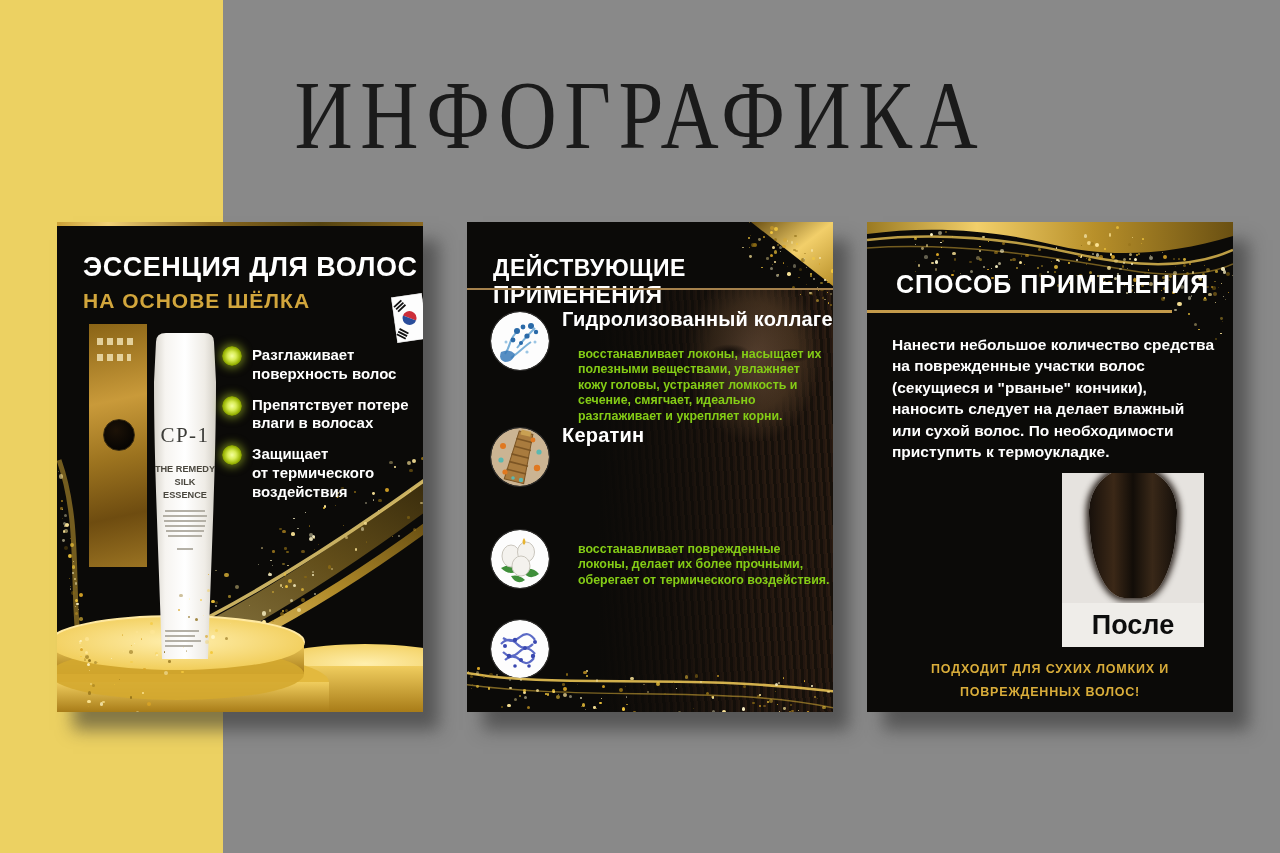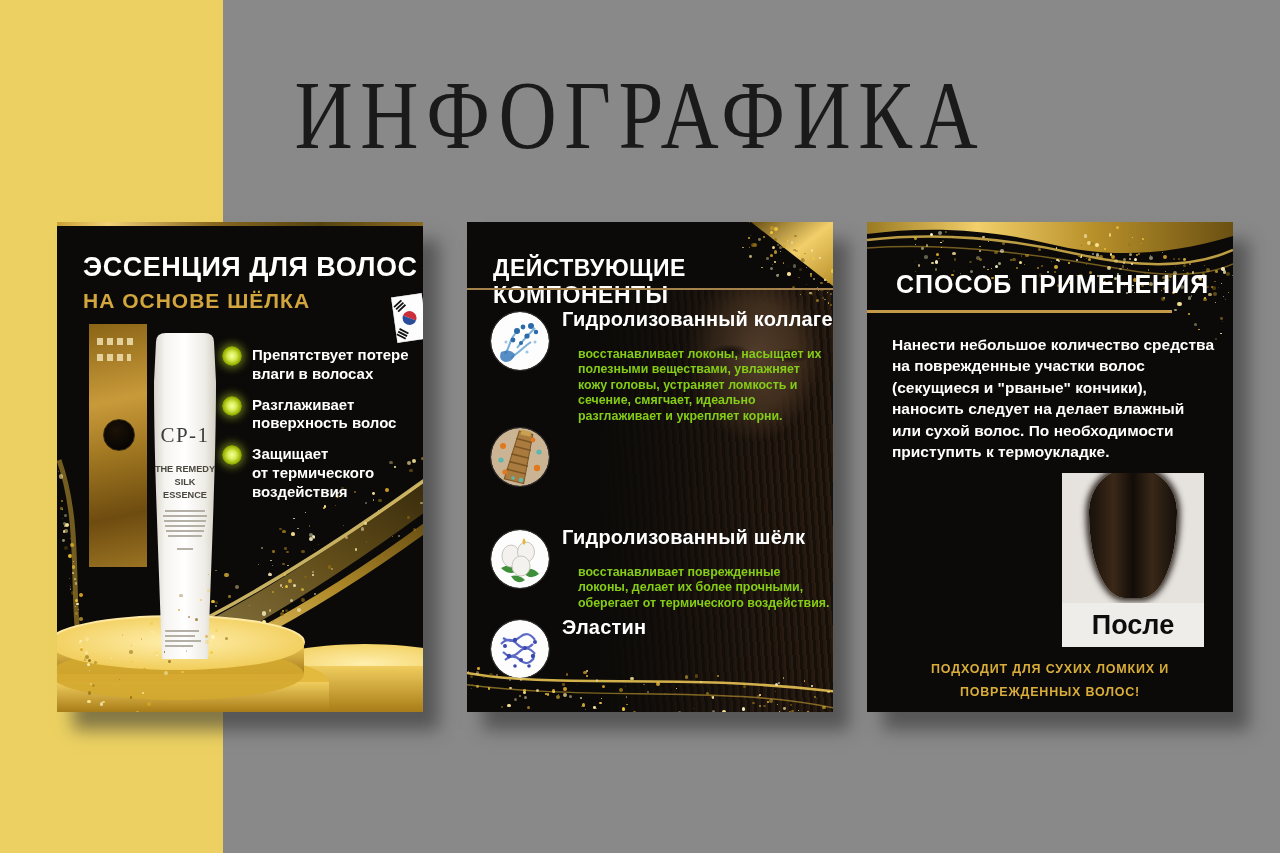--- a/index.html
+++ b/index.html
@@ -389,27 +389,27 @@
         <span style="position: absolute; border-radius: 50%; left: 21.5px; top: 419.5px; width: 2.9px; height: 2.9px; background: rgb(255, 232, 154); opacity: 0.75;"></span>
         <span style="position: absolute; border-radius: 50%; left: 14px; top: 368.5px; width: 4.2px; height: 4.2px; background: rgb(138, 106, 20); opacity: 0.47;"></span>
         <span style="position: absolute; border-radius: 50%; left: 30.2px; top: 477.9px; width: 3.4px; height: 3.4px; background: rgb(255, 232, 154); opacity: 0.89;"></span>
         <span style="position: absolute; border-radius: 50%; left: 23.4px; top: 434px; width: 1.4px; height: 1.4px; background: rgb(245, 201, 60); opacity: 0.91;"></span>
         <span style="position: absolute; border-radius: 50%; left: 12.7px; top: 316.1px; width: 1.1px; height: 1.1px; background: rgb(245, 201, 60); opacity: 0.41;"></span>
       </div>
 
     <ul class="benefits">
       <li class="benefit">
         <span class="glow-dot"></span>
-        <span>Препятствует потере
-влаги в волосах</span>
+        <span>Разглаживает
+поверхность волос</span>
       </li>
       <li class="benefit">
         <span class="glow-dot"></span>
-        <span>Разглаживает
-поверхность волос</span>
+        <span>Препятствует потере
+влаги в волосах</span>
       </li>
       <li class="benefit">
         <span class="glow-dot"></span>
         <span>Защищает
 от термического
 воздействия</span>
       </li>
     </ul>
   </section>
 
@@ -424,21 +424,21 @@
           <stop offset="0" stop-color="#6a4f12"></stop>
             <stop offset=".5" stop-color="#f2cf6a"></stop>
             <stop offset="1" stop-color="#b8902a"></stop>
         </linearGradient>
       </defs>
       <path d="M284,0 L366,0 L366,64 Z" fill="url(#cornerGrad)"></path>
       <path d="M-5,450 C90,468 210,450 372,470" stroke="#e8c254" stroke-width="2.5" fill="none" opacity=".9"></path>
       <path d="M-5,462 C120,480 260,462 372,487" stroke="#caa133" stroke-width="1.5" fill="none" opacity=".6"></path>
     </svg>
 
-    <h2 class="c2-title">ДЕЙСТВУЮЩИЕ КОМПОНЕНТЫ</h2>
+    <h2 class="c2-title">ДЕЙСТВУЮЩИЕ ПРИМЕНЕНИЯ</h2>
     <div class="c2-underline"></div>
 
     <div class="comp" id="comp0">
       <span class="comp-icon">
         <svg viewBox="0 0 58 58">
             <circle cx="29" cy="29" r="29" fill="#fdfdfd"></circle>
           <path d="M14,42 C20,34 18,26 26,20 M26,36 C32,28 36,24 44,16 M20,46 C28,40 34,34 40,30" stroke="#7ab0d8" stroke-width="2" fill="none"></path>
           <g fill="#2a6aa8">
               <circle cx="26" cy="19" r="3"></circle>
               <circle cx="32" cy="15" r="2.4"></circle>
@@ -486,20 +486,21 @@
             </g>
           <g fill="#5ab8b0">
               <circle cx="10" cy="32" r="2.6"></circle>
               <circle cx="48" cy="24" r="2.6"></circle>
               <circle cx="30" cy="52" r="2.2"></circle>
               <circle cx="22" cy="50" r="1.8"></circle>
             </g>
         </svg>
       </span>
       <div>
+        <h3>Кератин</h3>
       </div>
     </div>
 
     <div class="comp" id="comp2">
       <span class="comp-icon">
         <svg viewBox="0 0 58 58">
             <circle cx="29" cy="29" r="29" fill="#fdfdfd"></circle>
           <g fill="#3f8f3a">
               <path d="M10,38 q10,-6 20,0 q-10,10 -20,0"></path>
               <path d="M30,40 q12,-4 18,4 q-10,8 -18,-4"></path>
@@ -507,21 +508,20 @@
             </g>
           <g fill="#f4f2ee" stroke="#c9c5bc" stroke-width="1">
             <ellipse cx="20" cy="26" rx="9" ry="11"></ellipse>
               <ellipse cx="35" cy="22" rx="8.5" ry="10"></ellipse>
               <ellipse cx="30" cy="36" rx="9" ry="10"></ellipse>
           </g>
           <path d="M33,8 q3,4 0,7 q-3,-3 0,-7" fill="#e8b430"></path>
         </svg>
       </span>
       <div>
-        <h3>Гидролизованный шёлк</h3>
         <p>восстанавливает поврежденные локоны, делает их более прочными, оберегает от термического воздействия.</p>
       </div>
     </div>
 
     <div class="comp" id="comp3">
       <span class="comp-icon">
         <svg viewBox="0 0 58 58">
             <circle cx="29" cy="29" r="29" fill="#fdfdfd"></circle>
           <g stroke="#4a5ac0" stroke-width="2.2" fill="none" opacity=".9">
             <path d="M10,24 q8,-8 16,0 t16,0"></path>
@@ -536,21 +536,20 @@
               <circle cx="44" cy="22" r="2"></circle>
               <circle cx="18" cy="36" r="2.2"></circle>
               <circle cx="30" cy="40" r="2"></circle>
               <circle cx="42" cy="36" r="2.2"></circle>
               <circle cx="24" cy="46" r="1.8"></circle>
               <circle cx="38" cy="46" r="1.8"></circle>
             </g>
         </svg>
       </span>
       <div>
-        <h3>Эластин</h3>
       </div>
     </div>
 
     <div class="sparkles">
         <span style="position: absolute; border-radius: 50%; left: 349.5px; top: 65.4px; width: 1.3px; height: 1.3px; background: rgb(255, 232, 154); opacity: 0.64;"></span>
         <span style="position: absolute; border-radius: 50%; left: 360.5px; top: 80.3px; width: 1.9px; height: 1.9px; background: rgb(245, 201, 60); opacity: 0.83;"></span>
         <span style="position: absolute; border-radius: 50%; left: 320.1px; top: 18.4px; width: 1.2px; height: 1.2px; background: rgb(255, 232, 154); opacity: 0.46;"></span>
         <span style="position: absolute; border-radius: 50%; left: 360.2px; top: 60px; width: 1.4px; height: 1.4px; background: rgb(217, 165, 38); opacity: 0.84;"></span>
         <span style="position: absolute; border-radius: 50%; left: 312.2px; top: 23.6px; width: 3.3px; height: 3.3px; background: rgb(255, 246, 201); opacity: 0.39;"></span>
         <span style="position: absolute; border-radius: 50%; left: 352.8px; top: 65.6px; width: 3.9px; height: 3.9px; background: rgb(138, 106, 20); opacity: 0.47;"></span>

